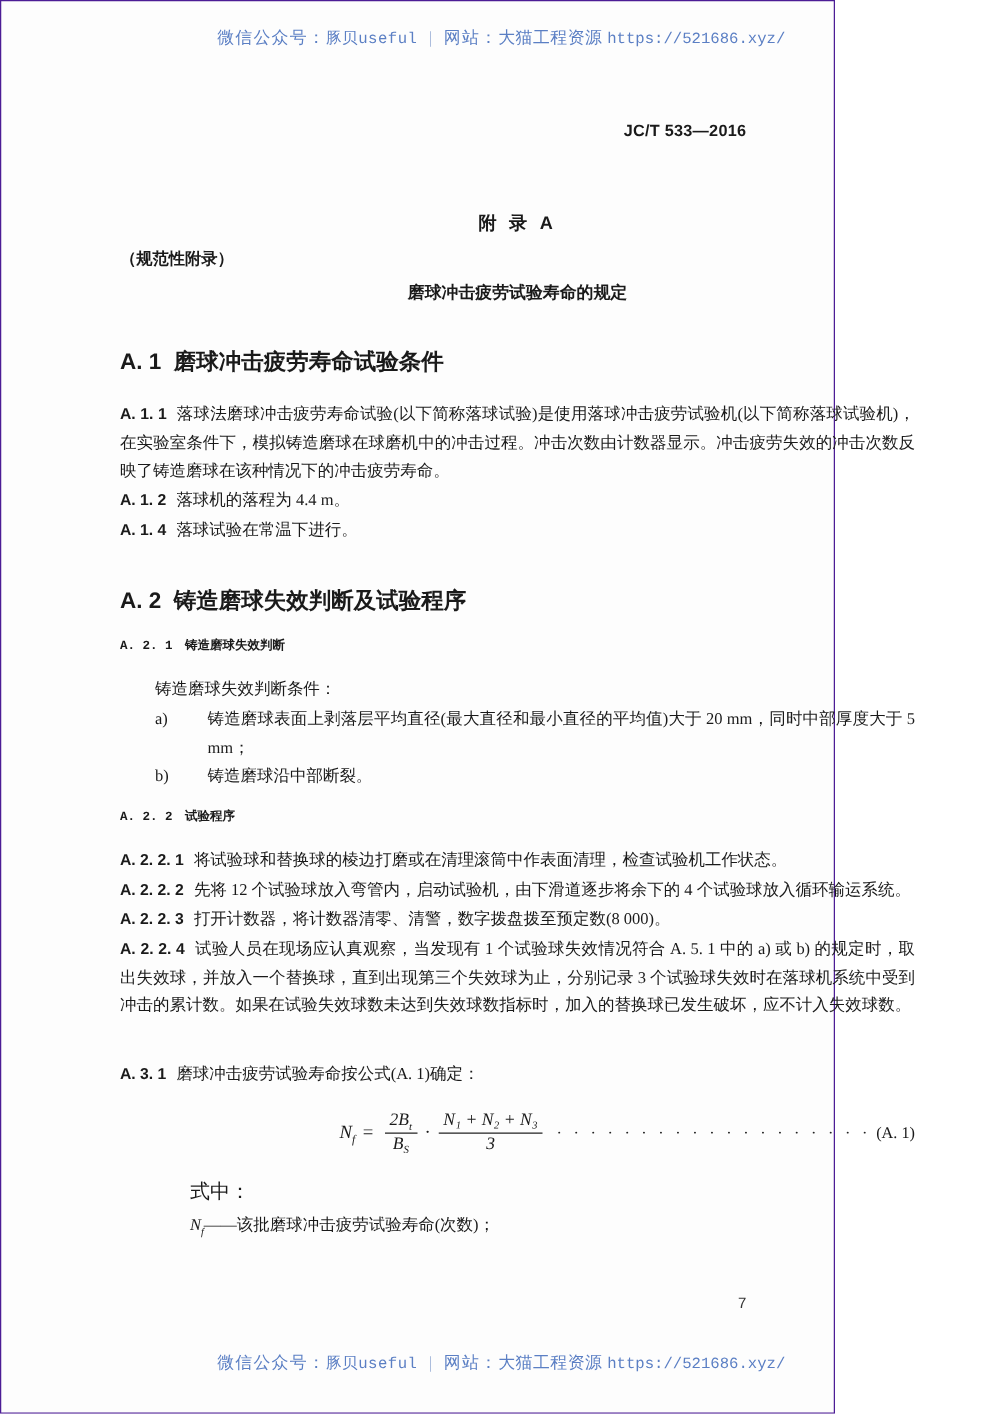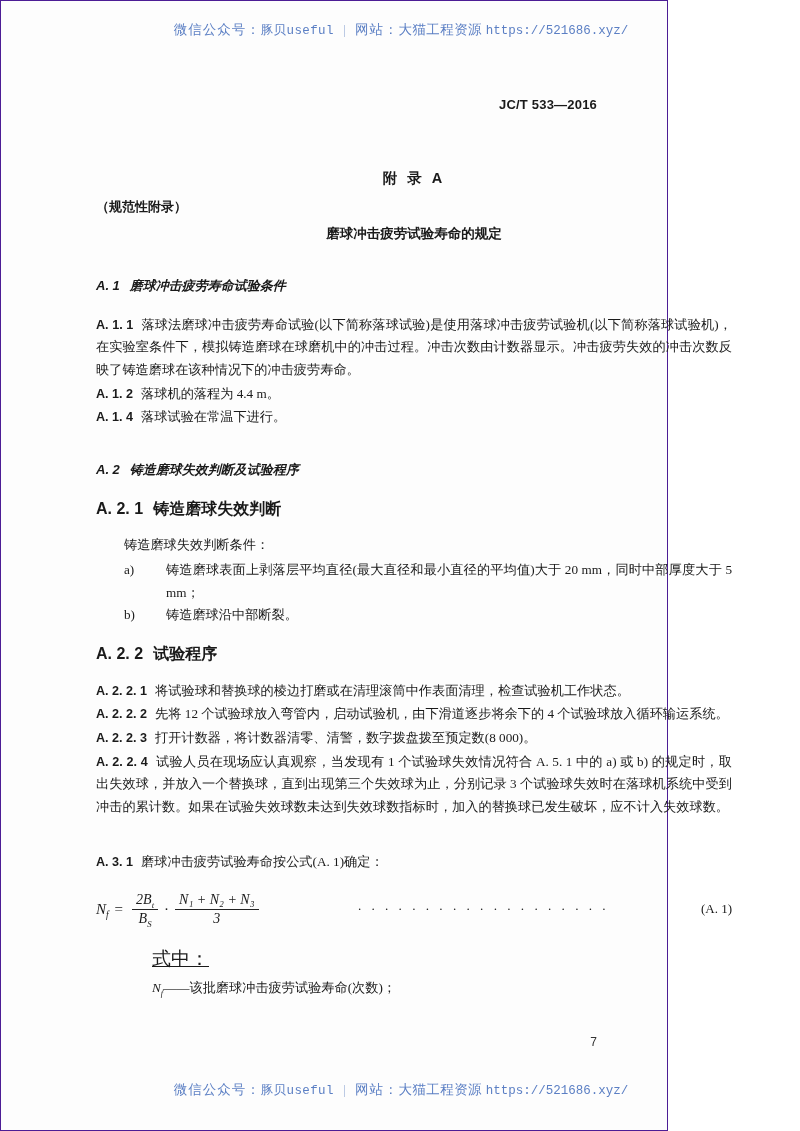--- a/index.html
+++ b/index.html
@@ -97,30 +97,29 @@
     font-family: "Liberation Sans", "DejaVu Sans", sans-serif;
     font-weight: bold;
     font-size: 13.5px;
     margin: 0 0 34px 0;
   }
 
   
   h2.clause {
     font-family: "Liberation Sans", "DejaVu Sans", sans-serif;
     font-weight: bold;
-    font-size: 13px;
+    font-size: 18px;
     margin: 0 0 19px 0;
     line-height: 1.35;
-    font-style: italic;
   }
   h2.clause .num { margin-right: 10px; }
   h3.subclause {
-    font-family: Liberation Sans, sans-serif;
-    font-weight: bold;
-    font-size: 16px;
+    font-family: Liberation Mono, monospace;
+    font-weight: bold;
+    font-size: 10px;
     margin: 0 0 15px 0;
     line-height: 1.35;
   }
   h3.subclause .num { margin-right: 10px; }
 
   
   p.para {
     font-size: 13.2px;
     line-height: 1.72;
     margin: 0 0 1px 0;
@@ -162,25 +161,24 @@
   ul.letter-list li .ltext {
     flex: 1 1 auto;
     text-align: justify;
     text-justify: inter-ideograph;
   }
 
   
   .formula-row {
     display: flex;
     align-items: center;
-    justify-content: space-between;
+    justify-content: flex-end;
     margin: 18px 0 16px 0;
     font-family: "Liberation Serif", "DejaVu Serif", serif;
     font-size: 15px;
-    gap: 27px;
   }
   .math {
     display: inline-flex;
     align-items: center;
     font-style: italic;
   }
   .math .var { font-style: italic; }
   .math sub {
     font-size: 0.62em;
     font-style: italic;
@@ -224,24 +222,23 @@
     white-space: nowrap;
   }
   .eq-ref {
     font-style: normal;
     font-size: 13px;
     white-space: nowrap;
   }
 
   .where-label {
     padding-left: 56px;
-    font-size: 19px;
+    font-size: 16px;
     line-height: 1.72;
     margin: 0 0 2px 0;
-    text-decoration: underline;
   }
   .where-item {
     padding-left: 56px;
     font-size: 13.2px;
     line-height: 1.72;
     margin: 0;
   }
   .where-item .mvar {
     font-style: italic;
     font-family: "Liberation Serif", "DejaVu Serif", serif;

